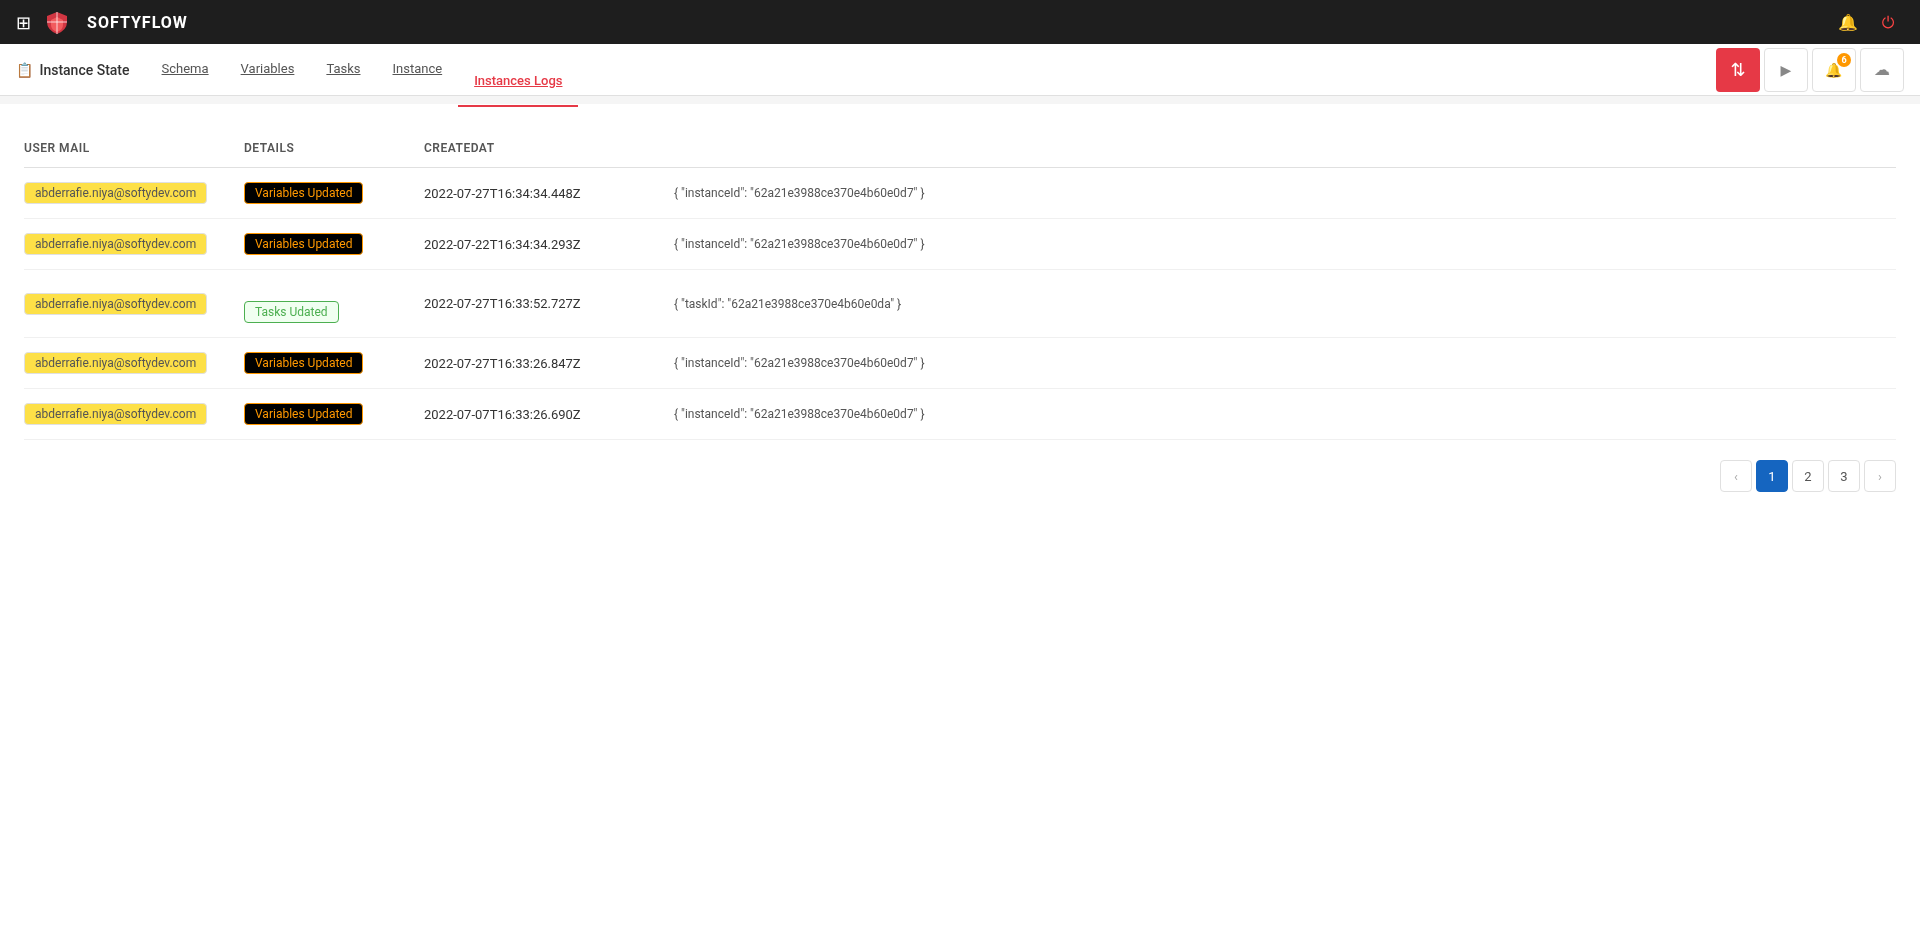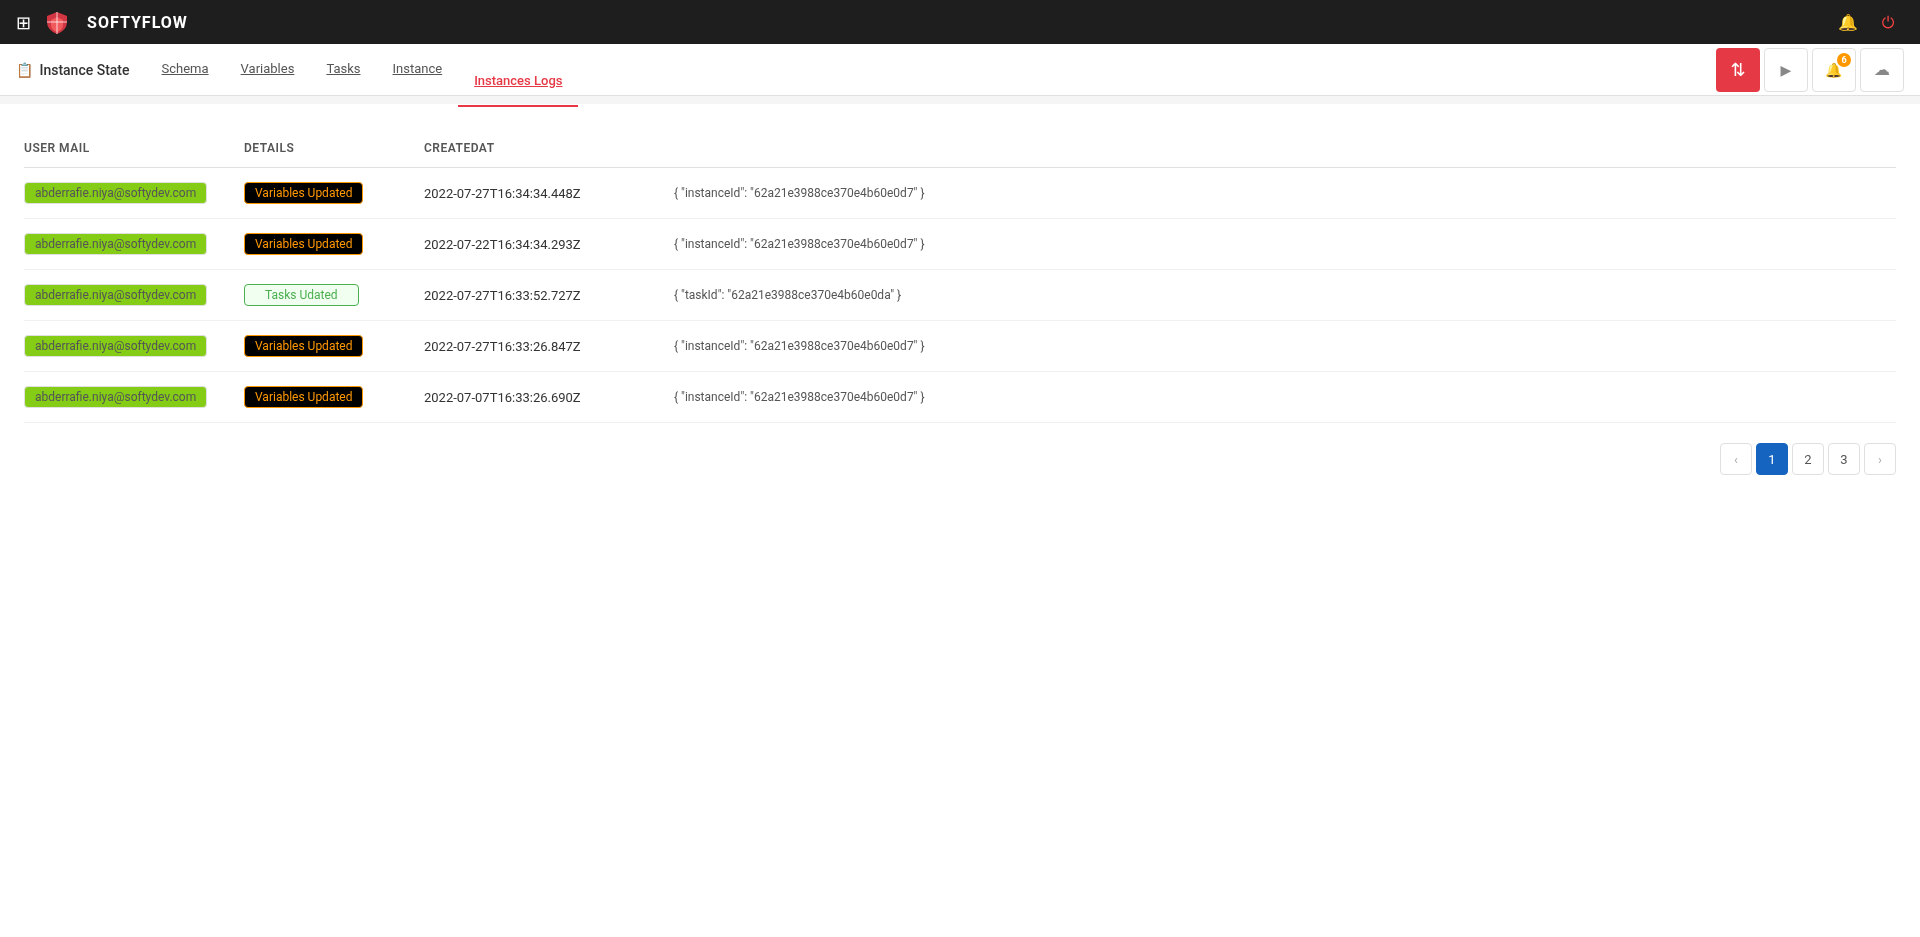--- a/index.html
+++ b/index.html
@@ -182,43 +182,44 @@
       border-bottom: 1px solid #f0f0f0;
       align-items: center;
     }
     .table-cell {
       font-size: 13px;
       color: #333;
     }
     .user-tag {
       display: inline-block;
       padding: 3px 10px;
-      background: #84cc16;
+      background: #fde047;
       border: 1px solid #e0e0e0;
       border-radius: 4px;
       font-size: 12px;
       color: #555;
     }
     .badge-variables {
       display: inline-block;
       padding: 3px 10px;
       border: 1px solid #ff9800;
       border-radius: 4px;
       font-size: 12px;
       color: #ff9800;
       background: #000000;
     }
     .badge-tasks {
       display: inline-block;
-      padding: 3px 20px;
+      padding: 3px 10px;
       border: 1px solid #4caf50;
       border-radius: 4px;
       font-size: 12px;
       color: #4caf50;
       background: #f0fff0;
+      margin-top: 17px;
     }
     .object-info {
       font-size: 12px;
       color: #555;
     }
 
     
     .pagination {
       display: flex;
       justify-content: flex-end;

